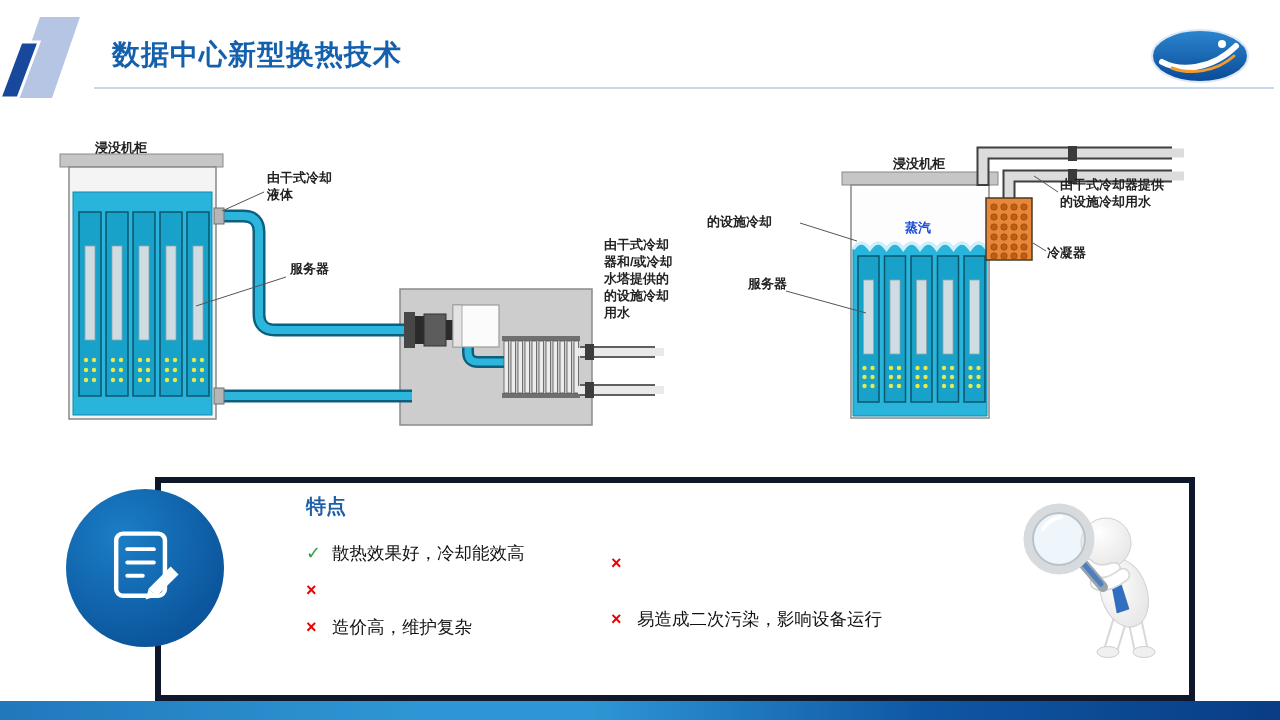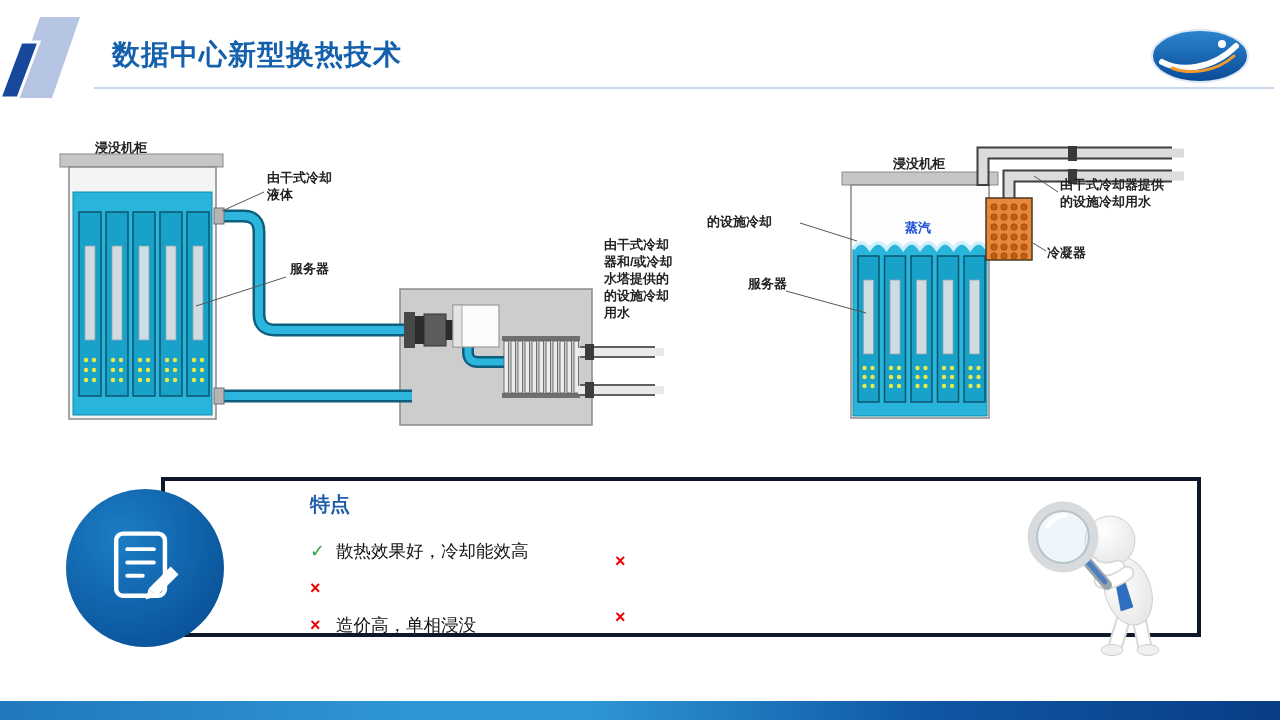--- a/index.html
+++ b/index.html
@@ -12,22 +12,22 @@
   .title{position:absolute;left:112px;top:36px;margin:0;font-size:28px;font-weight:bold;
          color:#1460ac;letter-spacing:1px;font-family:Liberation Mono, monospace;}
   .hrule{position:absolute;left:94px;top:87px;width:1180px;height:2px;background:#c9d8ea;}
   .logo{position:absolute;left:1150px;top:28px;}
   
   .art{position:absolute;left:0;top:0;}
   .dlabel{position:absolute;font-size:13px;font-weight:bold;color:#222222;
           line-height:1.3;white-space:pre-line;}
   .dlabel.vapor{color:#1d4ed8;}
   
-  .panel{position:absolute;left:161px;top:477px;width:1040px;height:160px;background:#fff;
-         border:4px solid #0f172a;box-sizing:border-box;}
+  .panel{position:absolute;left:155px;top:477px;width:1040px;height:224px;background:#fff;
+         border:6px solid #0f172a;box-sizing:border-box;}
   .badge{position:absolute;left:66px;top:489px;width:158px;height:158px;border-radius:50%;
          background:radial-gradient(circle at 35% 30%, #1b7ec6, #0b559c 75%);
          display:flex;align-items:center;justify-content:center;}
   .panel h2{position:absolute;left:145px;top:10px;margin:0;font-size:20px;font-weight:bold;
             color:#1e5fa8;}
   .col{position:absolute;}
   .col1{left:145px;top:58px;width:300px;}
   .col2{left:450px;top:68px;width:380px;}
   .item{display:flex;align-items:flex-start;margin-bottom:13px;}
   .col2 .item{margin-bottom:32px;}
@@ -229,30 +229,31 @@
   <div class="col col1">
     <div class="item">
       <span class="mark ok">✓</span>
       <span class="txt">散热效果好，冷却能效高</span>
     </div>
     <div class="item">
       <span class="mark no">×</span>
     </div>
     <div class="item">
       <span class="mark no">×</span>
-      <span class="txt">造价高，单相浸没</span>
+      <span class="txt">造价高，维护复杂</span>
     </div>
   </div>
 
   <div class="col col2">
     <div class="item">
       <span class="mark no">×</span>
     </div>
     <div class="item">
       <span class="mark no">×</span>
+      <span class="txt">易造成二次污染，影响设备运行</span>
     </div>
   </div>
 
   <svg class="figure" width="180" height="168" viewBox="0 0 180 168">
     <defs>
       <radialGradient id="bodyG" cx="0.35" cy="0.3" r="0.9">
         <stop offset="0" stop-color="#ffffff"></stop>
           <stop offset="1" stop-color="#e2e2e2"></stop>
       </radialGradient>
     </defs>

